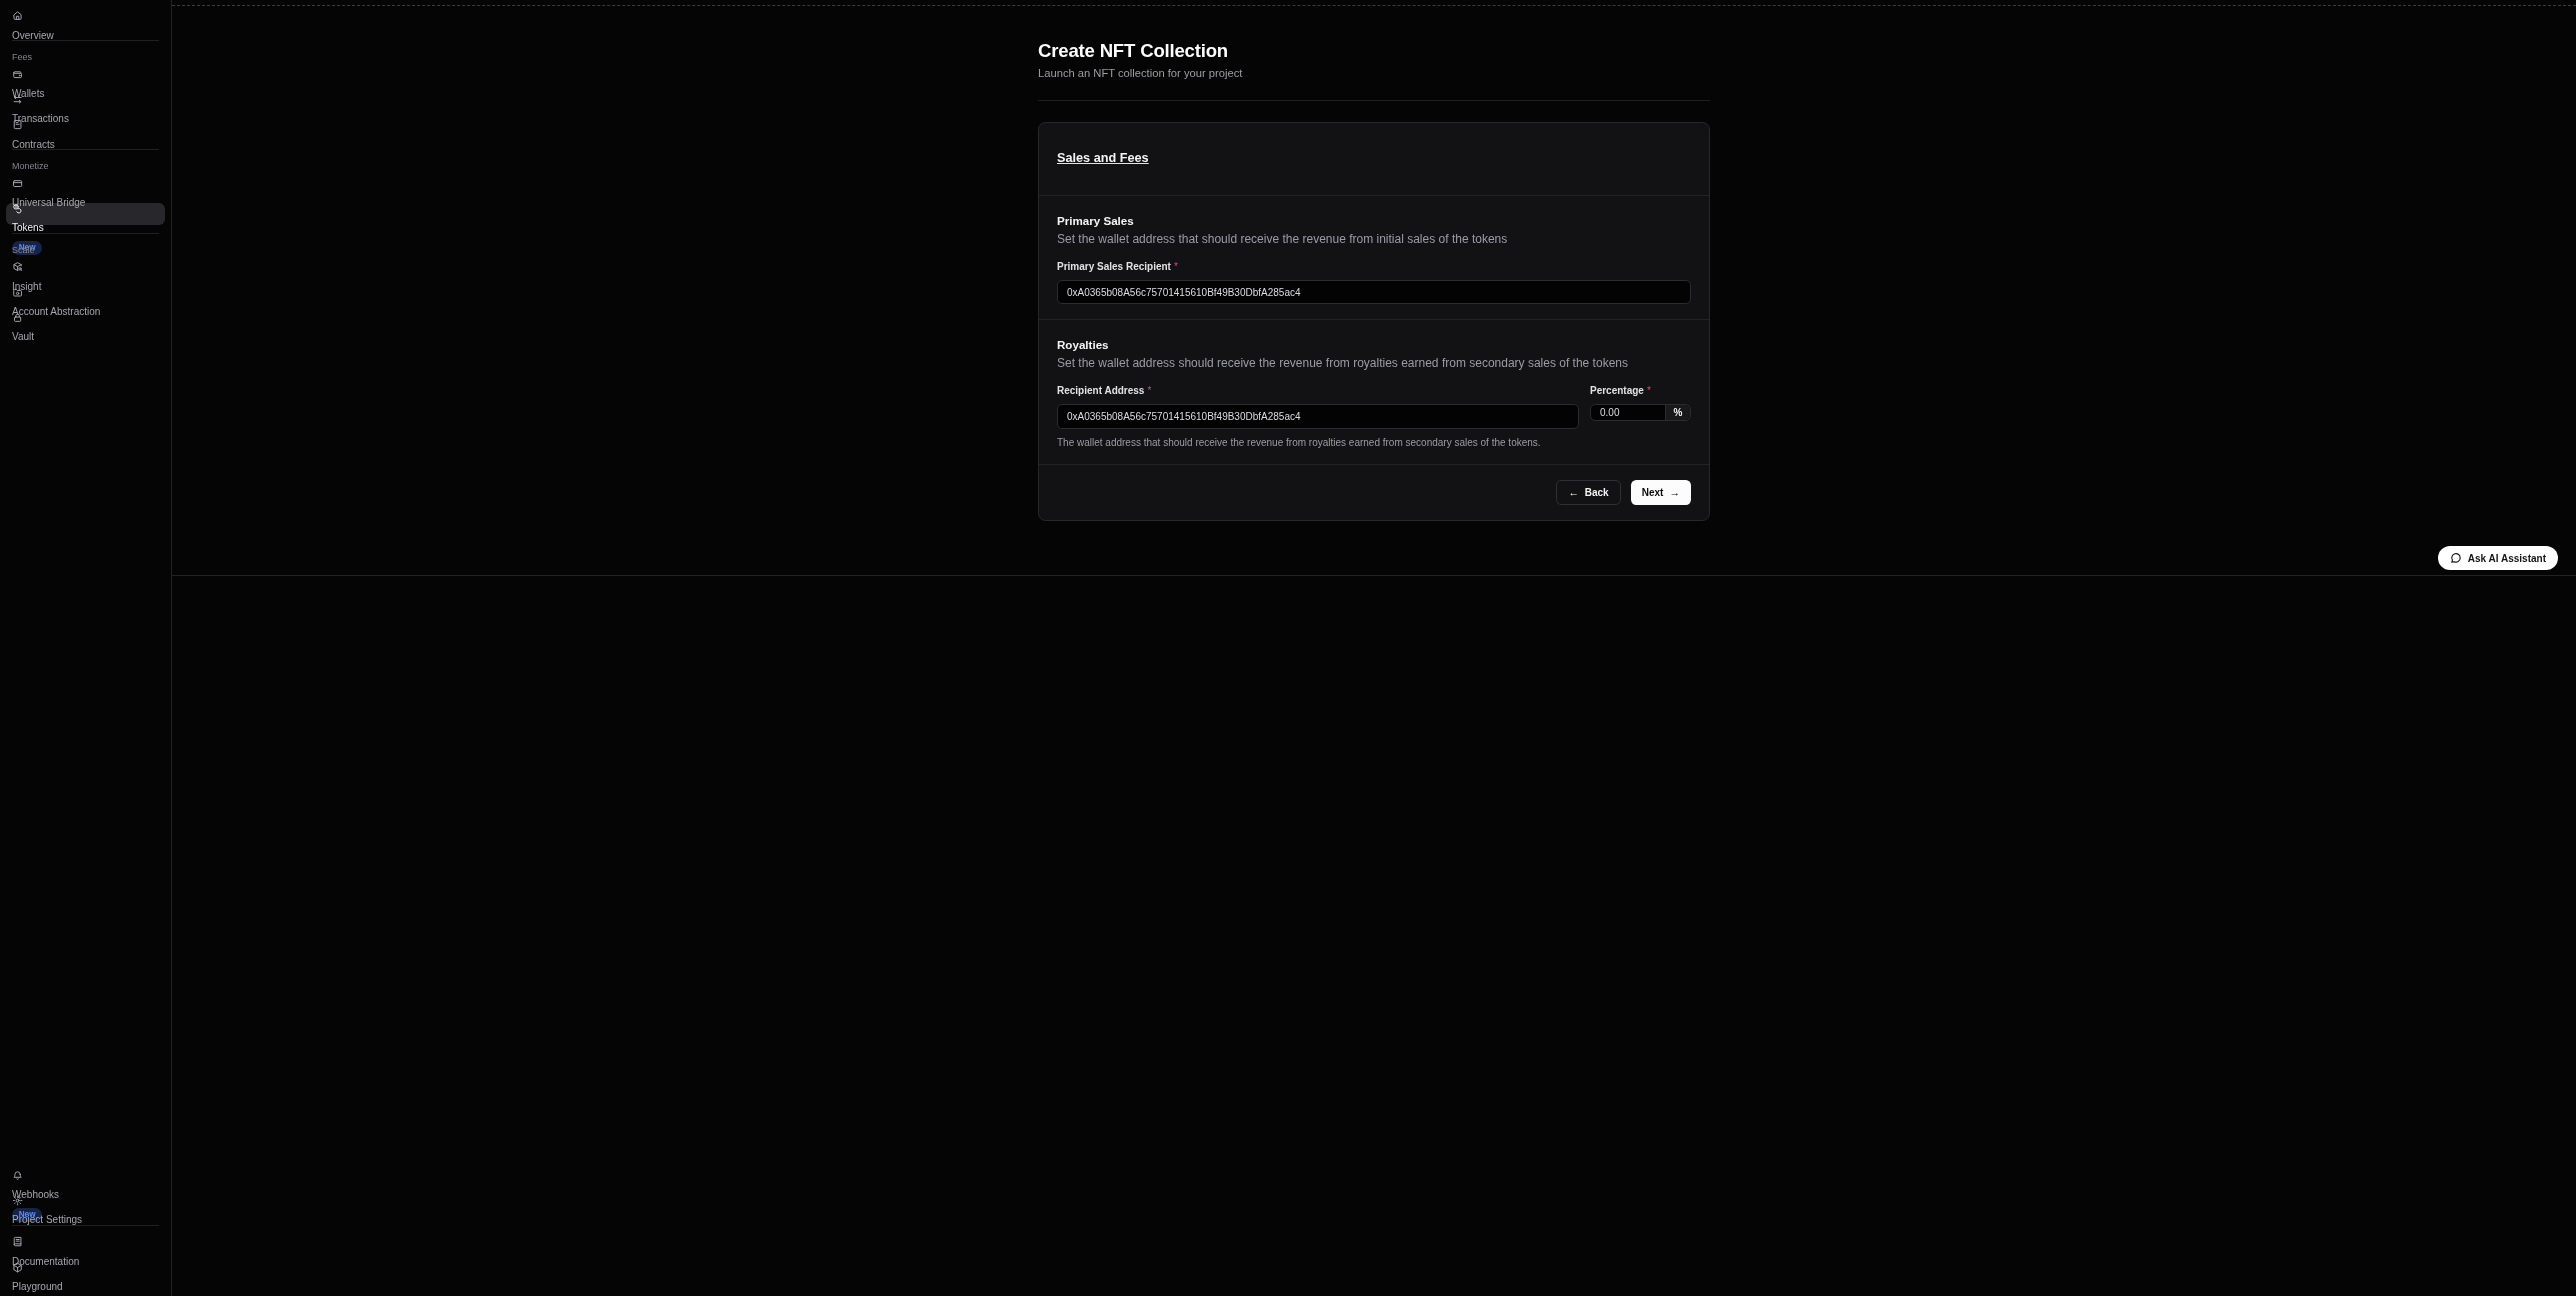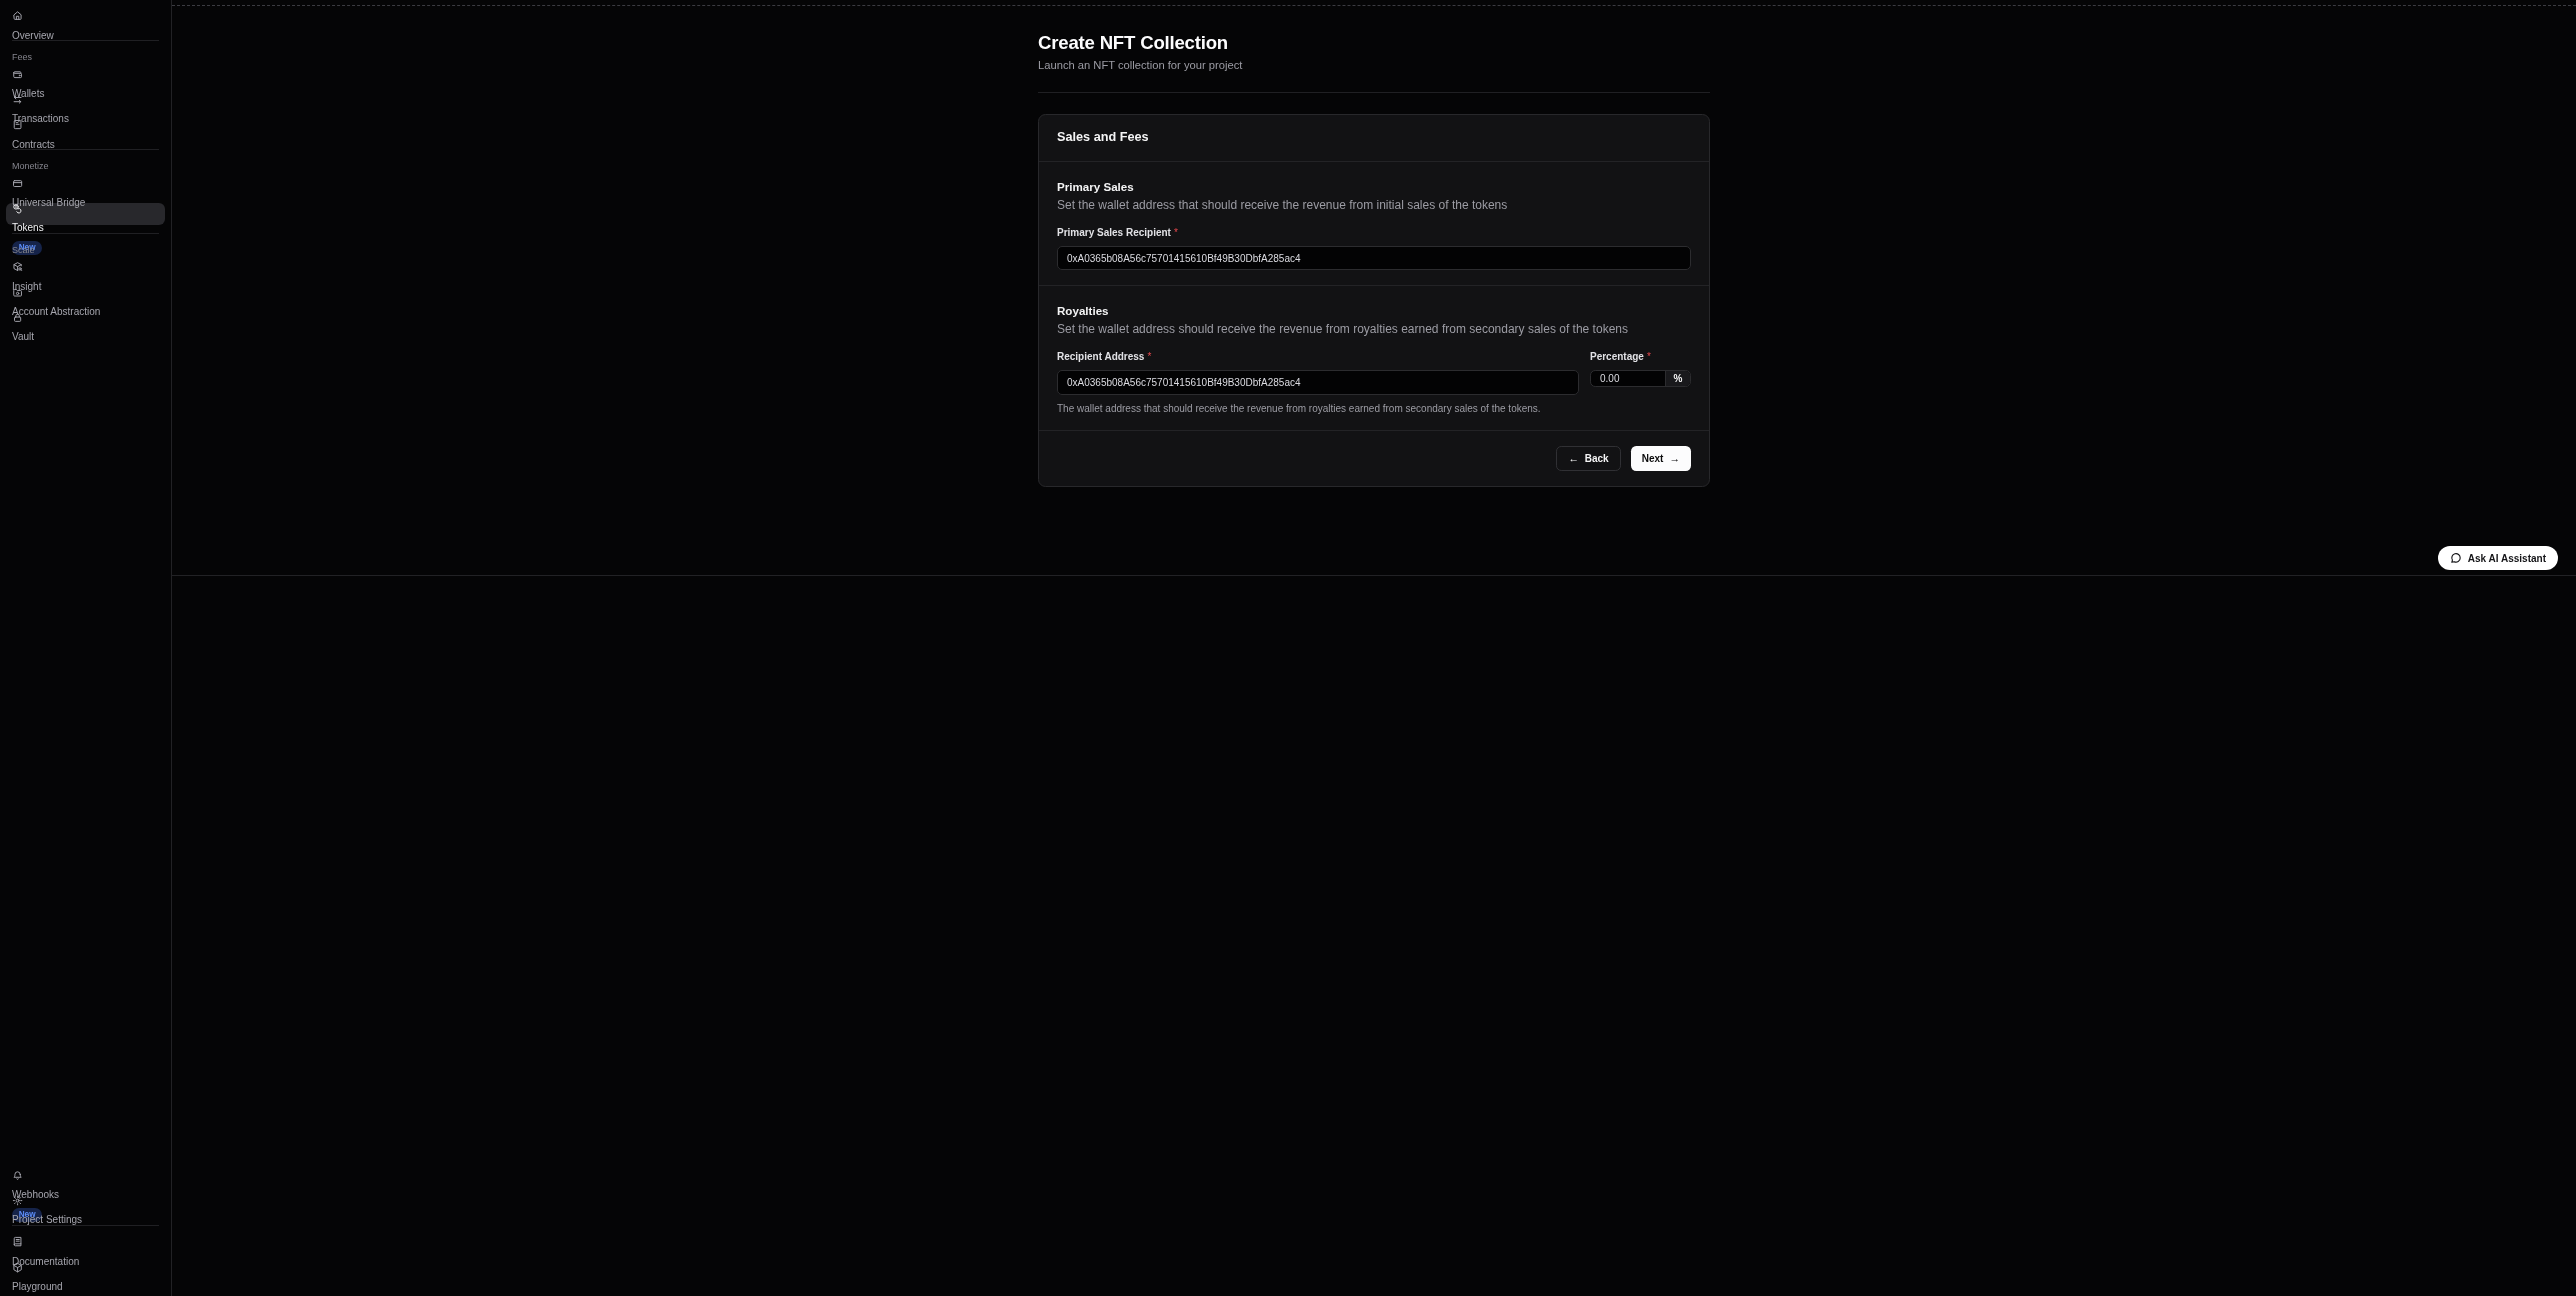--- a/index.html
+++ b/index.html
@@ -16,28 +16,28 @@
   .side-divider { height:0.7px; background:#202023; margin:8.2px 6px 11.2px; }
   .side-group-label { font-size:9px; color:#85858d; padding:0 6px; margin:0 0 6.7px; }
   .badge { background:#16244a; color:#5c8cf6; font-size:8.2px; font-weight:600;
            border-radius:745px; padding:1.9px 6.7px; line-height:1.2; }
   .side-footer { position:absolute; left:0; right:0; bottom:0; padding:0 6px 9px; }
 
   
   .main { position:absolute; left:172px; top:0; right:0; bottom:0; background:#050506; }
   .dashed-top { position:absolute; top:5.2px; left:0; right:0; border-top:0.7px dashed #3b3b41; }
   .main-bottom-line { position:absolute; top:575px; left:0; right:0; border-top:0.7px solid #222225; }
-  .container { width:672px; margin:8px auto; }
+  .container { width:672px; margin:16px auto; }
   .page-header { margin-top:6px; padding:24px 0 19.4px; border-bottom:0.7px solid #202023; }
   .page-title { font-size:18.6px; line-height:21px; font-weight:700; color:#fcfcfd; letter-spacing:-0.2px; }
   .page-subtitle { font-size:11.2px; line-height:13.4px; color:#9c9ca4; margin-top:6px; }
 
   
   .card { margin-top:21.6px; background:#121214; border:0.7px solid #28282b; border-radius:7.5px; overflow:hidden; }
-  .card-header { padding:15px 18px; border-bottom:0.7px solid #232326; }
+  .card-header { padding:28px 18px; border-bottom:0.7px solid #232326;text-decoration:underline; }
   .card-title { font-size:12.7px; line-height:15.7px; font-weight:700; color:#f4f4f5; }
   .section { padding:18px 18px 15px; }
   .section + .section { border-top:0.7px solid #232326; }
   .sec-heading { font-size:11.6px; line-height:14px; font-weight:700; color:#f4f4f5; }
   .sec-desc { font-size:12px; line-height:13.4px; color:#9c9ca4; margin-top:4.5px; }
   .field-label { font-size:10px; line-height:12.7px; font-weight:700; color:#e2e2e6; margin-top:15px; }
   .req { color:#e5484d; margin-left:3px; font-weight:400; }
   .text-input { display:block; width:100%; height:24.6px; margin-top:6px; background:#030304;
                 border:0.7px solid #2c2c2f; border-radius:5px; padding:0 9px; color:#dcdce2;
                 font-size:10px; font-family:"Liberation Sans", sans-serif; outline:none; }

